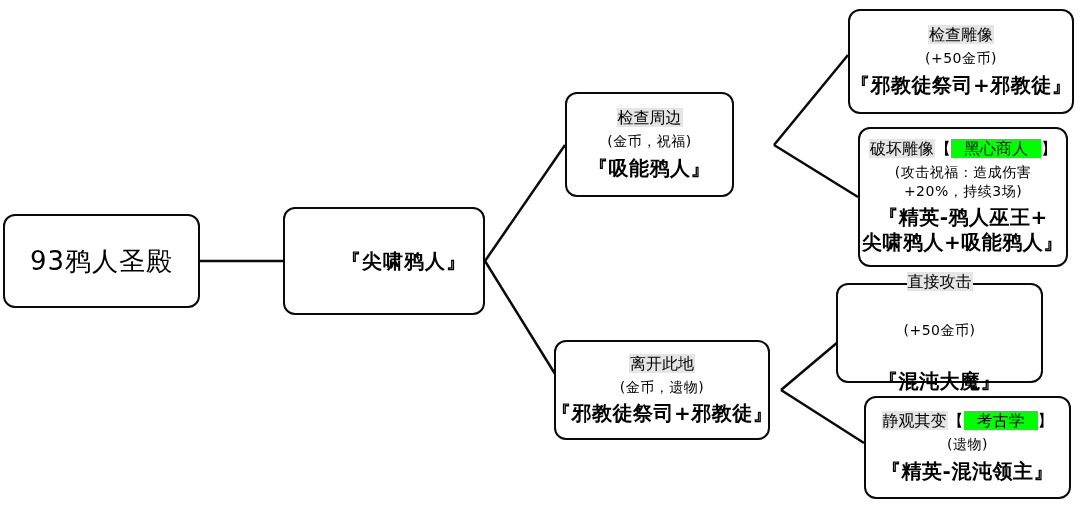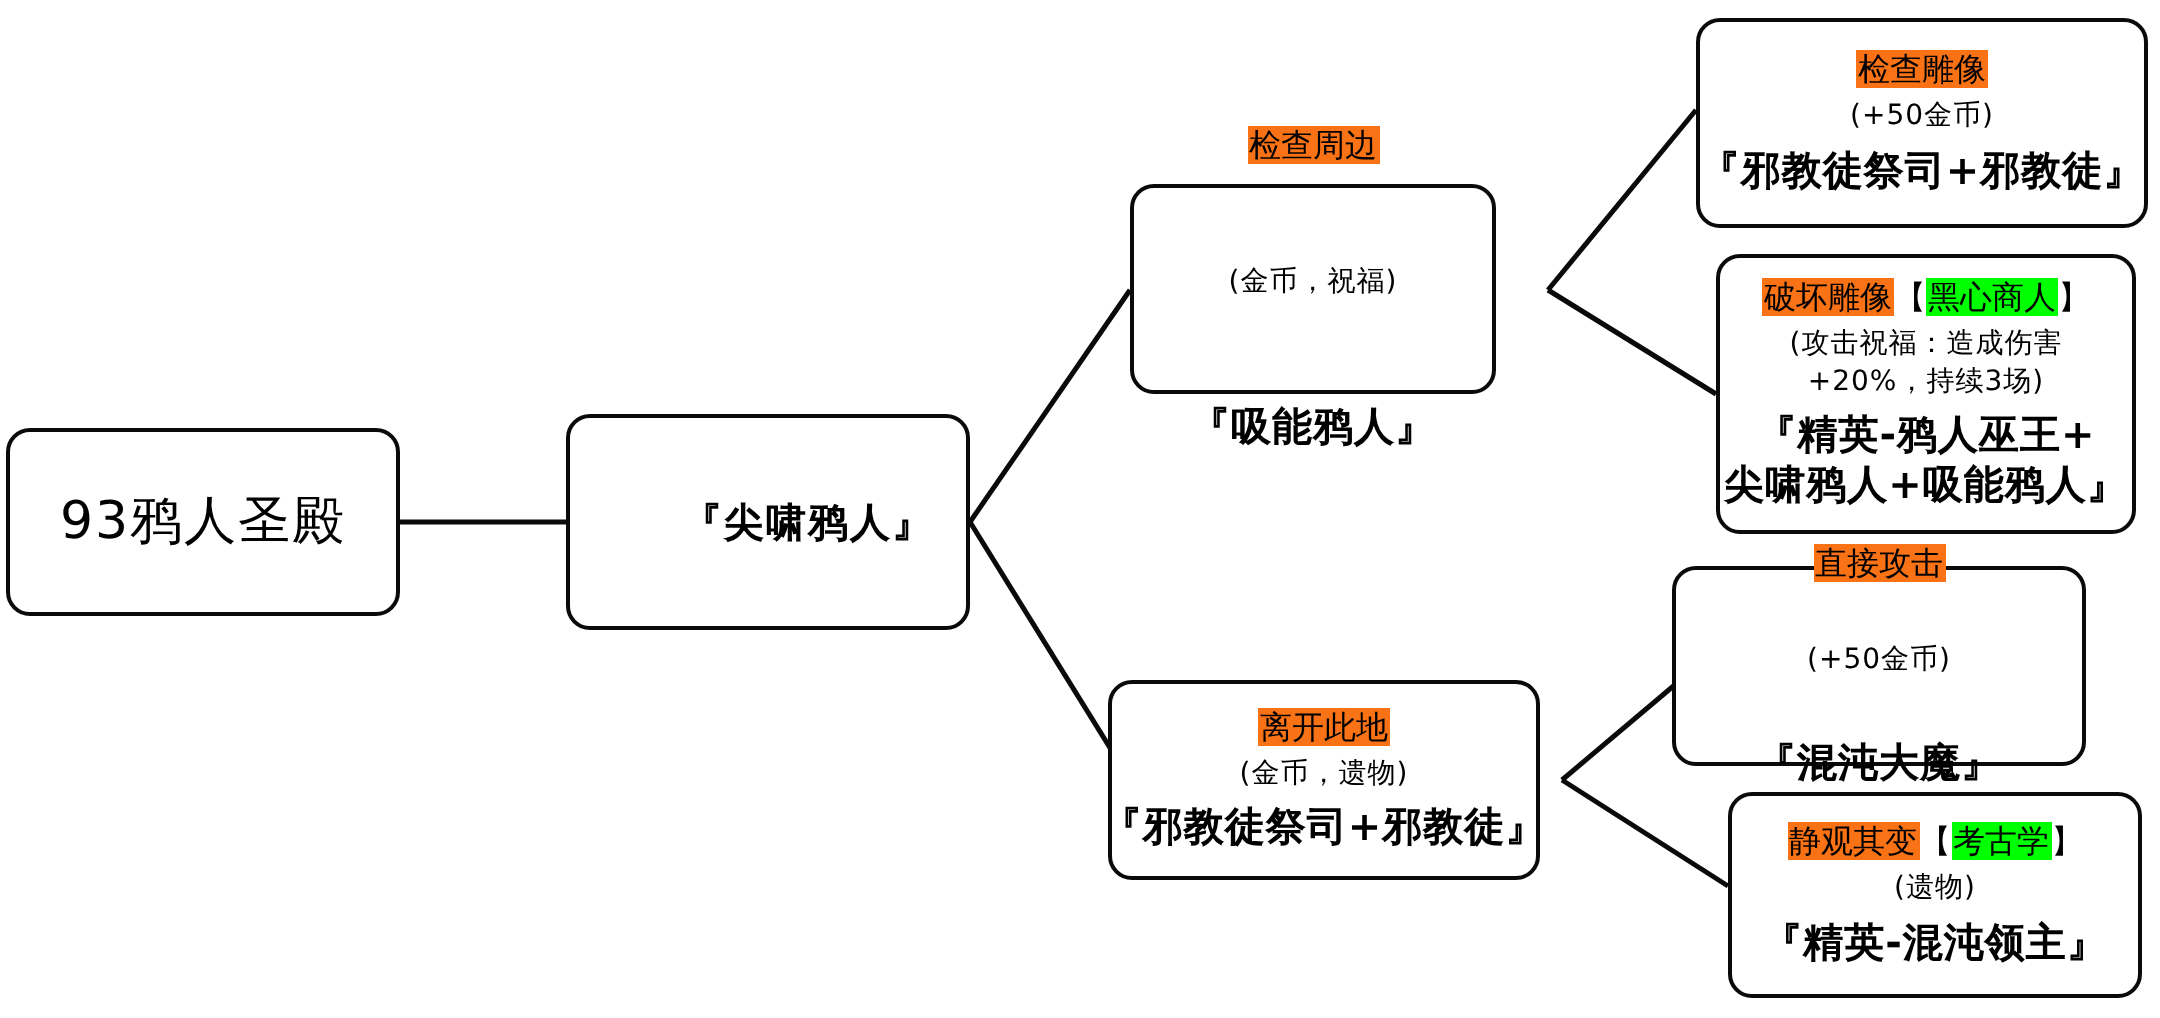--- a/index.html
+++ b/index.html
@@ -57,41 +57,41 @@
   }
   .ln-main {
     font-size: 20px;
     font-weight: bold;
     letter-spacing: 0.5px;
   }
   .ln-main.wrapline {
     line-height: 1.25;
   }
   .hl-cyan {
-    background: #f97316;
+    background: #e5e5e5;
     padding: 0 1px;
   }
   .hl-green {
     background: #00ff00;
-    padding: 0 1px;
+    padding: 0 13px;
   }
   .plain-title {
     font-size: 26px;
     letter-spacing: 1px;
   }
   .mid-title {
     font-size: 20px;
     font-weight: bold;
     letter-spacing: 1px;
     margin-left: 40px;
   }
   
   #node-root      { left: 3px;   top: 214px; width: 197px; height: 94px; }
   #node-stage     { left: 283px; top: 207px; width: 202px; height: 108px; }
-  #node-opt-a     { left: 565px; top: 92px;  width: 183px; height: 105px; gap: 45px; }
+  #node-opt-a     { left: 565px; top: 92px;  width: 169px; height: 105px; }
   #node-opt-b     { left: 554px; top: 340px; width: 216px; height: 100px; }
   #node-a1        { left: 848px; top: 9px;   width: 226px; height: 105px; }
   #node-a2        { left: 858px; top: 127px; width: 210px; height: 140px; }
   #node-b1        { left: 836px; top: 283px; width: 207px; height: 100px; gap: 25px; }
   #node-b2        { left: 864px; top: 396px; width: 207px; height: 103px; }
   
   #node-a2 .ln-main { white-space: nowrap; }
   .overflow-box { overflow: visible; }
 </style>
 </head>

